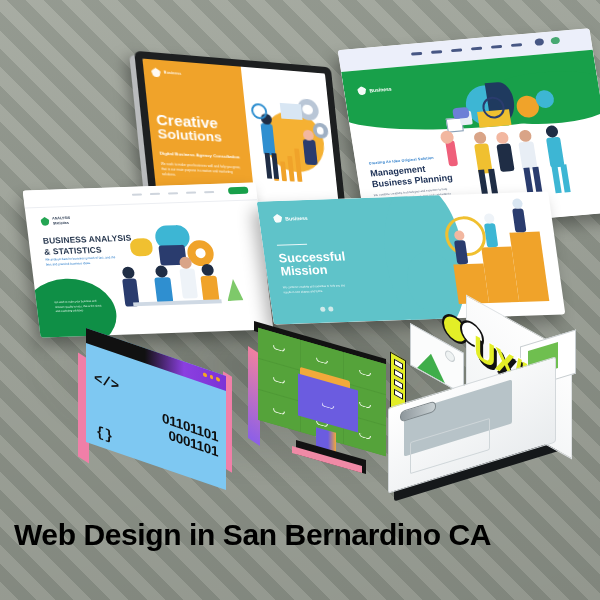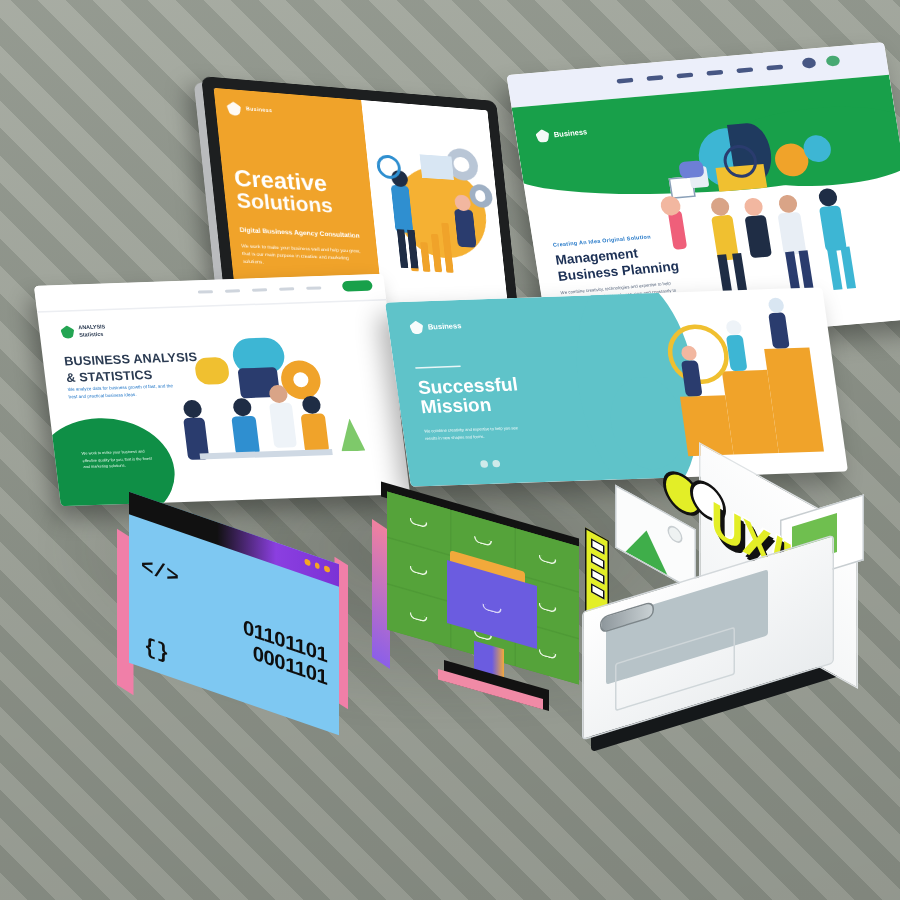--- a/index.html
+++ b/index.html
@@ -454,14 +454,15 @@
       </div>
     <div class="gear-a"></div>
     <div class="gear-b"></div>
     <div class="ux-text">UX/UI</div>
     <div class="lt-base"></div>
     <div class="lt-pad"></div>
     <div class="lt-pad2"></div>
     <div class="lt-pen"></div>
   </div>
 
+  <div id="title">Web Design in San Bernardino CA</div>
 
 </div>
 
 </body></html>

